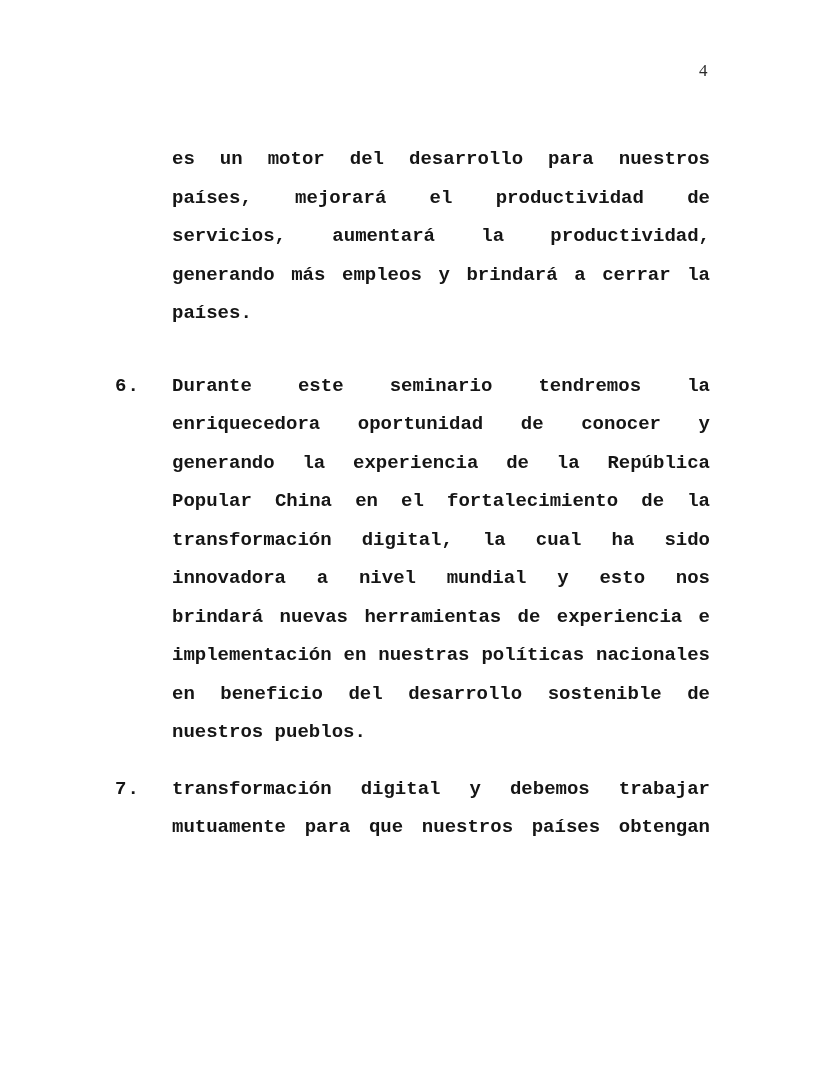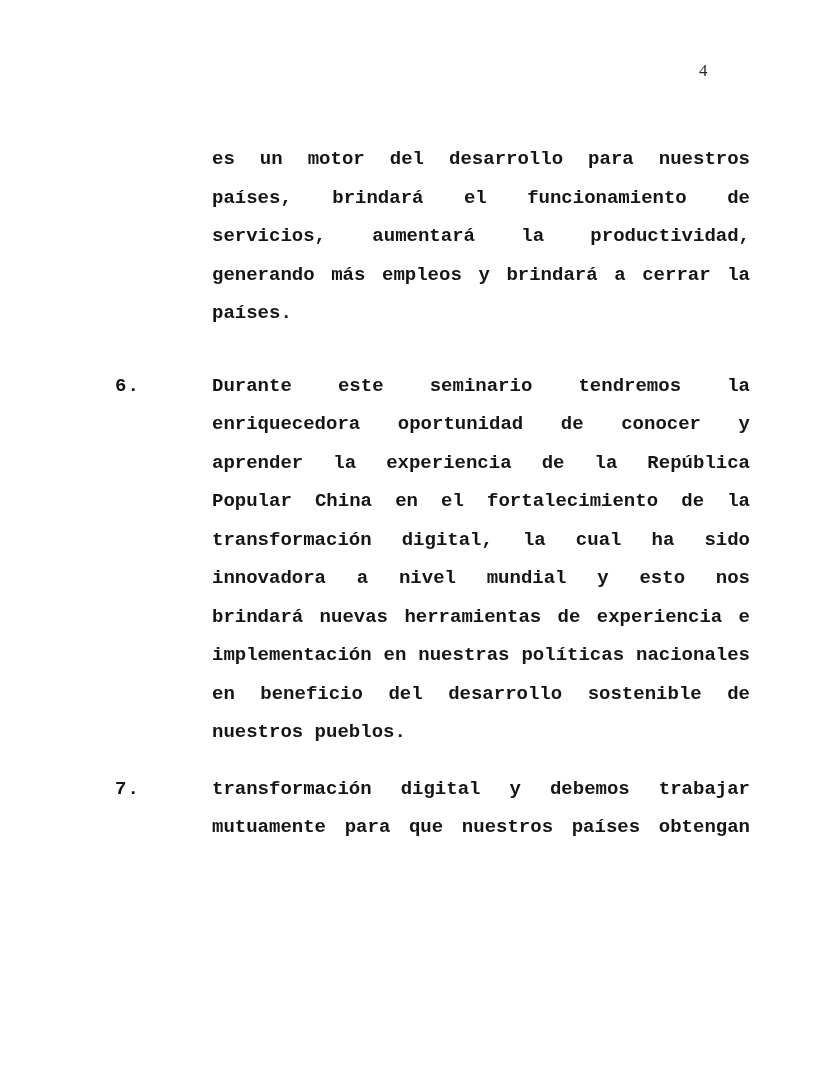--- a/index.html
+++ b/index.html
@@ -55,46 +55,45 @@
     letter-spacing: 1px;
   }
   .text-line {
     width: 538px;
     height: 38.5px;
     line-height: 38.5px;
     white-space: normal;
     text-align: justify;
     text-align-last: justify;
     overflow: hidden;
-    margin-left: 40px;
   }
   .text-line.flush-left {
     text-align: right;
     text-align-last: left;
   }
 </style>
 </head>
 <body>
 
 <div class="page">
   <span class="page-number">4</span>
   <div class="document-body" id="document-body">
       <div class="paragraph">
         <span class="para-number"></span>
         <div class="text-line">es un motor del desarrollo para nuestros</div>
-        <div class="text-line">países, brindará el funcionamiento de</div>
+        <div class="text-line">países, mejorará el productividad de</div>
         <div class="text-line">servicios, aumentará la productividad,</div>
         <div class="text-line">generando más empleos y brindará a cerrar la</div>
         <div class="text-line flush-left">países.</div>
       </div>
       <div class="paragraph">
         <span class="para-number">6.</span>
         <div class="text-line">Durante este seminario tendremos la</div>
         <div class="text-line">enriquecedora oportunidad de conocer y</div>
-        <div class="text-line">aprender la experiencia de la República</div>
+        <div class="text-line">generando la experiencia de la República</div>
         <div class="text-line">Popular China en el fortalecimiento de la</div>
         <div class="text-line">transformación digital, la cual ha sido</div>
         <div class="text-line">innovadora a nivel mundial y esto nos</div>
         <div class="text-line">brindará nuevas herramientas de experiencia e</div>
         <div class="text-line">implementación en nuestras políticas nacionales</div>
         <div class="text-line">en beneficio del desarrollo sostenible de</div>
         <div class="text-line flush-left">nuestros pueblos.</div>
       </div>
       <div class="paragraph">
         <span class="para-number">7.</span>

